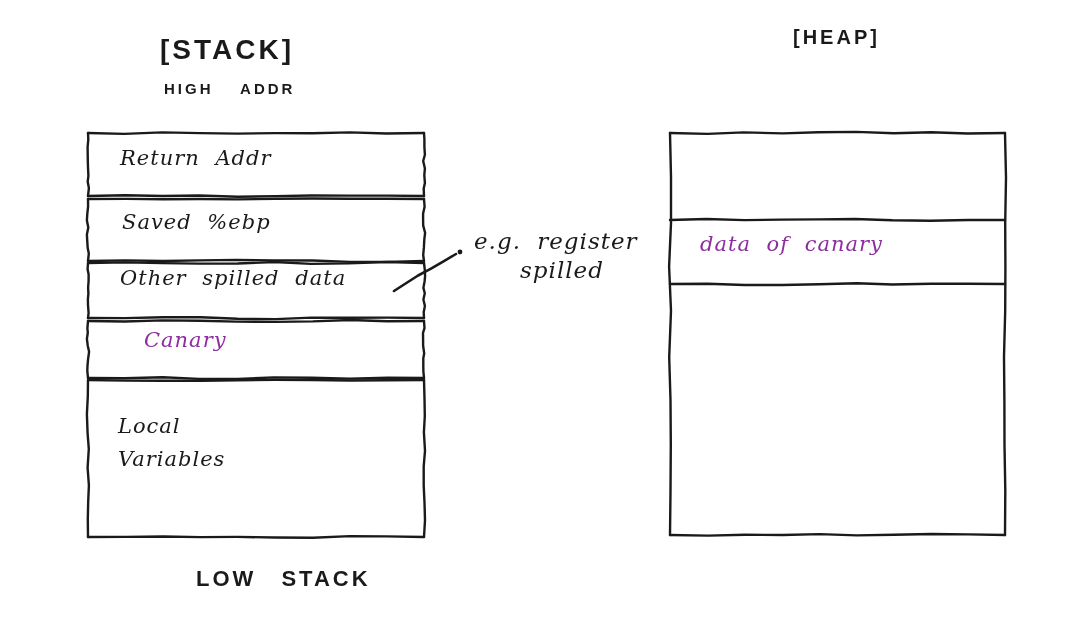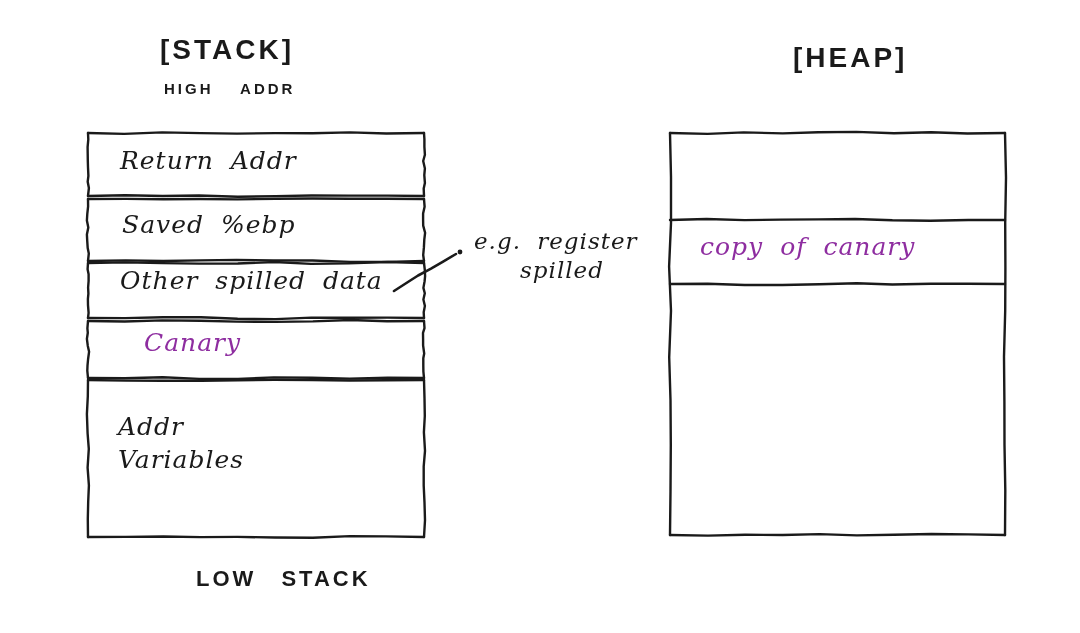--- a/index.html
+++ b/index.html
@@ -18,29 +18,29 @@
   svg.strokes{position:absolute;left:0;top:0;width:1080px;height:633px;}
   .label{position:absolute;color:var(--ink);white-space:nowrap;}
   .caps{
     font-family:"Liberation Sans", sans-serif;
     font-weight:700;
     letter-spacing:3px;
   }
   .script{
     font-family:"DejaVu Serif", serif;
     font-style:italic;
-    font-size:25px;
+    font-size:21px;
     letter-spacing:1px;
     word-spacing:8px;
   }
   .accent{color:var(--accent);}
   .stack-title{left:160px;top:34px;font-size:28px;}
   .high-addr{left:164px;top:80px;font-size:15px;word-spacing:20px;}
   .low-addr{left:196px;top:566px;font-size:22px;word-spacing:16px;}
-  .heap-title{left:793px;top:42px;font-size:28px;}
+  .heap-title{left:793px;top:26px;font-size:20px;}
   .row-return{left:120px;top:146px;}
   .row-ebp{left:122px;top:210px;}
   .row-spilled{left:120px;top:266px;}
   .row-canary{left:122px;top:328px;margin-left:22px;}
   .row-locals{left:118px;top:410px;white-space:pre-line;line-height:33px;}
   .heap-canary{left:700px;top:232px;}
   .ann-1{left:474px;top:228px;font-size:23px;}
   .ann-2{left:520px;top:257px;font-size:23px;}
 </style>
 </head>
@@ -80,22 +80,22 @@
     </svg>
 
   <div class="label caps stack-title">[STACK]</div>
   <div class="label caps high-addr">HIGH ADDR</div>
   <div class="label caps low-addr">LOW STACK</div>
 
   <div class="label script row-return">Return Addr</div>
   <div class="label script row-ebp">Saved %ebp</div>
   <div class="label script row-spilled">Other spilled data</div>
   <div class="label script accent row-canary">Canary</div>
-  <div class="label script row-locals">Addr
+  <div class="label script row-locals">Local
 Variables</div>
 
   <div class="label script ann-1">e.g. register</div>
   <div class="label script ann-2">spilled</div>
 
   <div class="label caps heap-title">[HEAP]</div>
-  <div class="label script accent heap-canary">copy of canary</div>
+  <div class="label script accent heap-canary">data of canary</div>
 
 </div>
 
 </body></html>

